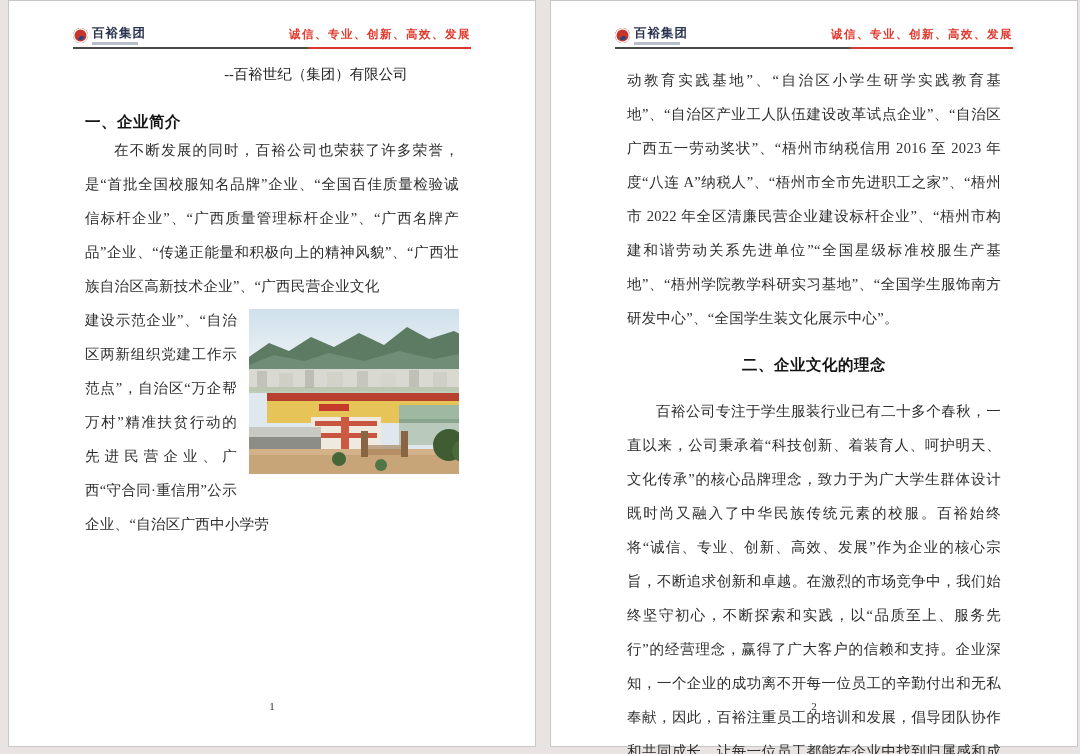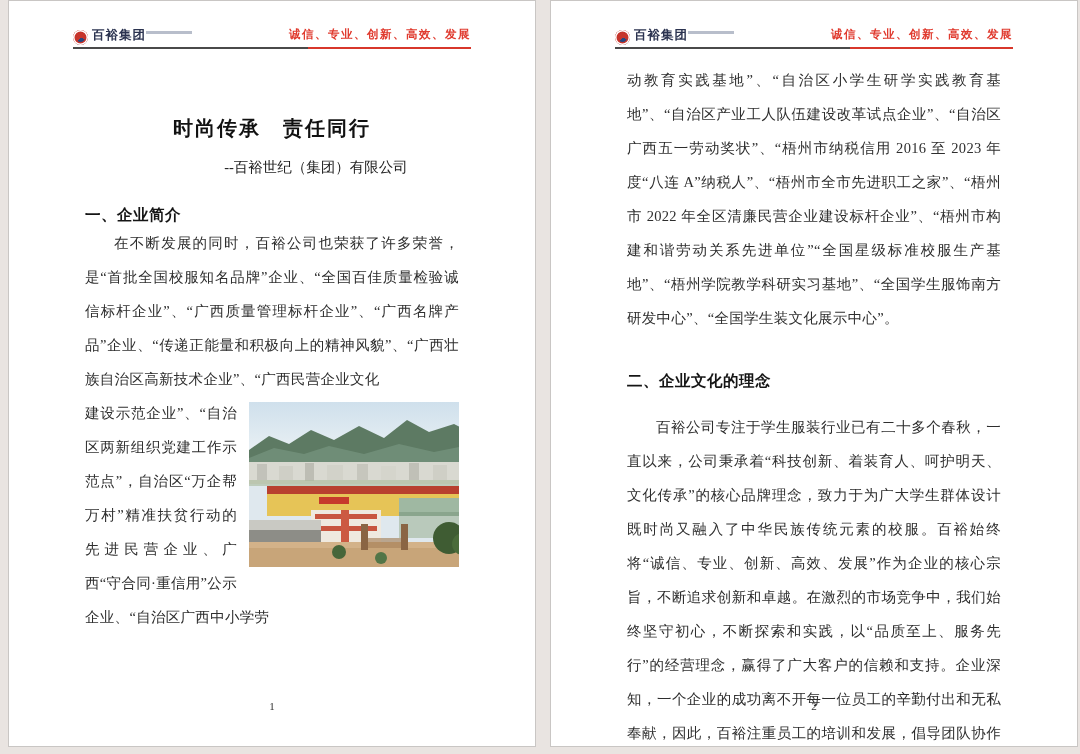--- a/index.html
+++ b/index.html
@@ -22,21 +22,21 @@
   
   .hdr { padding:26px 64px 0 64px; }
   .hdr-row { display:flex; justify-content:space-between; align-items:flex-end; }
   .logo { display:flex; align-items:flex-start; gap:4px; }
   .logo-icon {
     width:15px; height:15px; border-radius:50%;
     background:conic-gradient(#c6342b 0 115deg, #27467e 115deg 215deg, #c6342b 215deg 360deg);
     box-shadow:inset 0 0 0 1.5px #fff, inset 0 0 0 3px #c6342b;
     margin-top:1px;
   }
-  .logo-txtcol { display:flex; flex-direction:row; }
+  .logo-txtcol { display:flex; flex-direction:column; }
   .logo-text {
     font-family:"Liberation Sans", sans-serif;
     font-weight:bold; font-size:12.5px; color:#2b3350; letter-spacing:1px; line-height:13px;
   }
   .logo-tagline { width:46px; height:3px; background:#9aa2b5; margin-top:2px; opacity:.7; }
   .slogan {
     font-size:11.5px; font-weight:bold; color:#e03a2e; letter-spacing:1.5px;
     padding-bottom:3px;
     text-align:center;
   }
@@ -50,21 +50,21 @@
     text-align:center; font-size:20px; font-weight:bold; color:#111;
     margin-top:66px; letter-spacing:2px;
   }
   .doc-subtitle {
     text-align:center; font-size:14.5px; color:#222; margin-top:16px; padding-left:88px;
   }
   h2.sec {
     font-size:15.5px; font-weight:bold; color:#151515; letter-spacing:.5px;
   }
   .p1-sec { margin-top:28px; }
-  .p2-sec { margin-top:36px; margin-bottom:18px; }
+  .p2-sec { margin-top:20px; margin-bottom:18px;text-align:center; }
   p.body-p {
     font-size:14.5px; line-height:34px; text-align:justify; color:#2e2e2e;
     letter-spacing:.3px;
   }
   p.indent { text-indent:2em; }
   .p1-first { margin-top:16px; }
   
   .wrap-area { overflow:hidden; }
   .photo {
     float:right; width:262px; height:165px;
@@ -91,21 +91,20 @@
           <span class="logo-text">百裕集团</span>
           <span class="logo-tagline"></span>
         </span>
       </div>
       <div class="slogan">诚信、专业、创新、高效、发展</div>
     </div>
     <div class="rule"></div>
   </div>
 
   <div class="content">
-    <div class="doc-title">时尚传承　责任同行</div>
     <div class="doc-subtitle">--百裕世纪（集团）有限公司</div>
 
     <h2 class="sec p1-sec">一、企业简介</h2>
 
 
     <p class="body-p indent">在不断发展的同时，百裕公司也荣获了许多荣誉，是“首批全国校服知名品牌”企业、“全国百佳质量检验诚信标杆企业”、“广西质量管理标杆企业”、“广西名牌产品”企业、“传递正能量和积极向上的精神风貌”、“广西壮族自治区高新技术企业”、“广西民营企业文化</p>
 
     <div class="wrap-area">
       <div class="photo">
         <svg viewBox="0 0 262 165" preserveAspectRatio="none">

